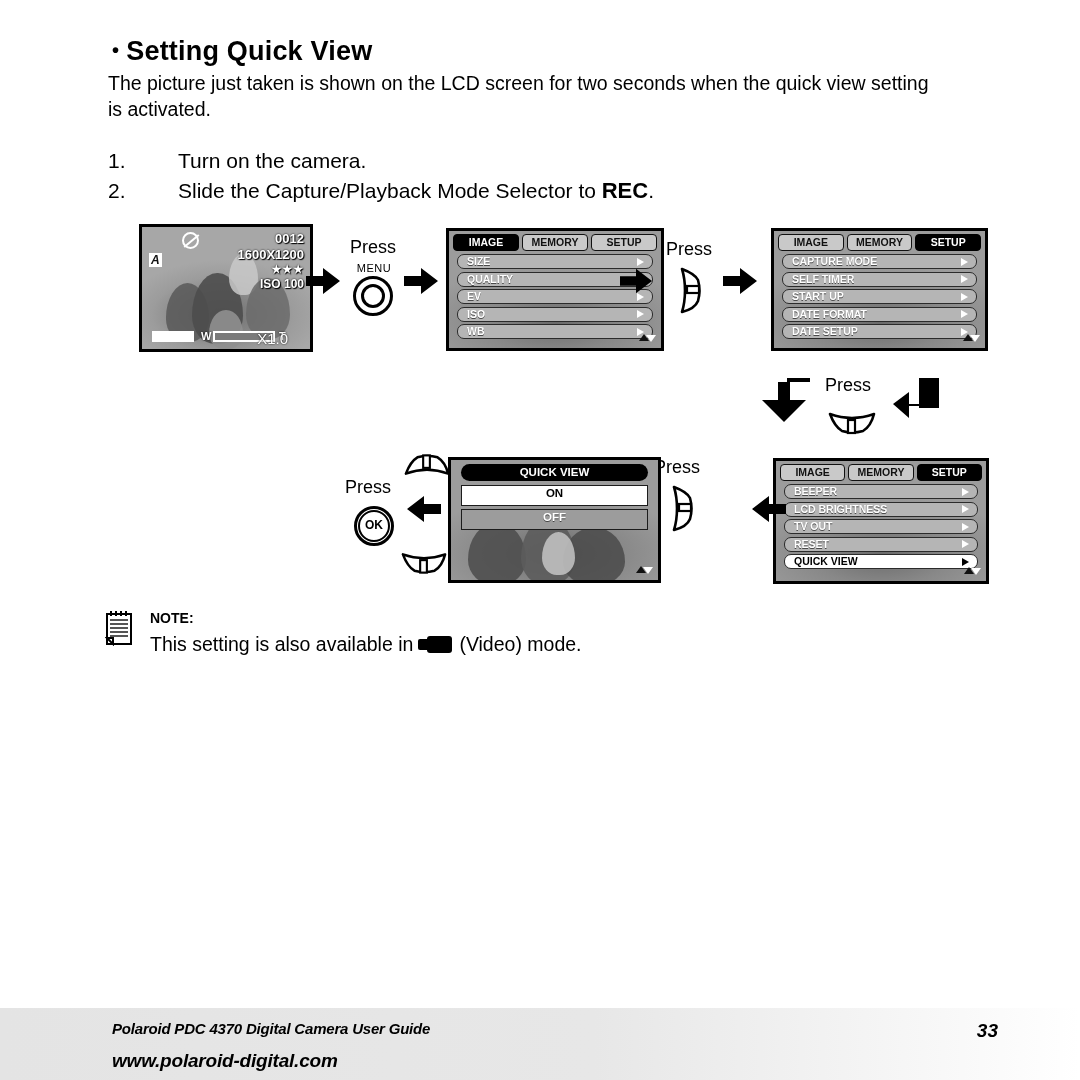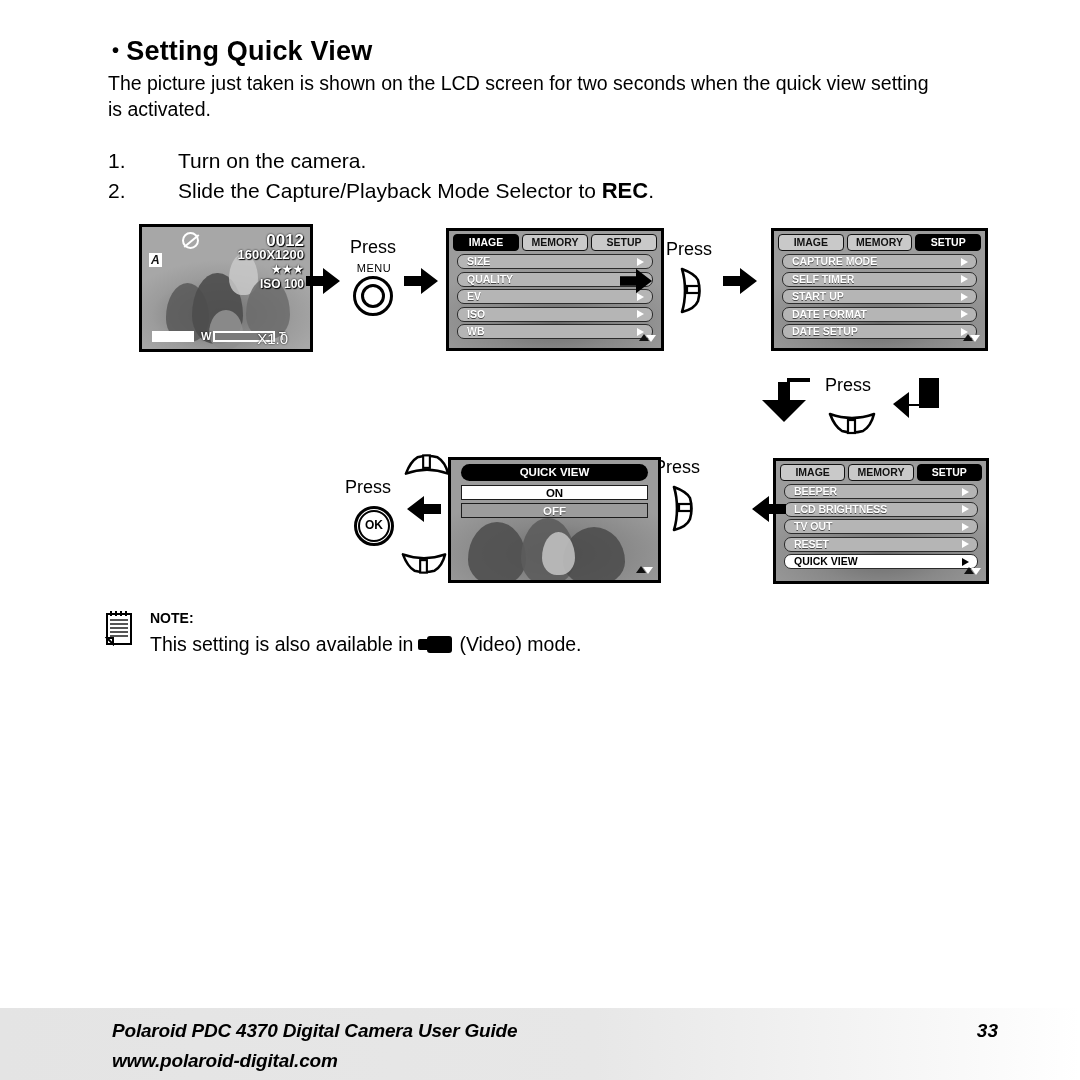--- a/index.html
+++ b/index.html
@@ -119,21 +119,21 @@
     border-left:5px solid transparent;border-right:5px solid transparent;}
 
   
   .qvhead{
     position:absolute;left:10px;right:10px;top:4px;height:17px;
     background:#000;border-radius:9px;color:#fff;font-size:11.5px;
     font-weight:bold;text-align:center;line-height:17px;
   }
   .qvbody{position:absolute;left:10px;right:10px;top:25px;}
   .qvopt{
-    height:15px;margin-bottom:3px;font-size:11.5px;font-weight:bold;
+    height:21px;margin-bottom:3px;font-size:11.5px;font-weight:bold;
     text-align:center;line-height:15px;border:1px solid #1c1c1c;
     box-sizing:border-box;
   }
   .qvopt.on{background:#fff;color:#000;}
   .qvopt.off{background:#9c9c9c;color:#fff;text-shadow:0 1px 0 #444;}
 
   
   .btn-menu{position:absolute;}
   .btn-menu .lbl{
     position:absolute;left:50%;transform:translateX(-50%);top:0;
@@ -172,21 +172,21 @@
   .vidicon .body{position:absolute;right:0;top:0;width:25px;height:17px;
            background:#000;border-radius:3px;}
   .vidicon .lens{position:absolute;left:0;top:3px;width:11px;height:11px;
            background:#000;border-radius:2px 0 0 2px;}
 
   
   .footer{
     position:absolute;left:0;right:0;bottom:0;height:72px;
     background:linear-gradient(to right,#e4e4e4 0%,#e7e7e7 55%,#f4f4f4 80%,#ffffff 100%);
   }
-  .f1{position:absolute;left:112px;top:12px;font-size:19px;font-weight:bold;
+  .f1{position:absolute;left:112px;top:12px;font-size:15px;font-weight:bold;
       font-style:italic;letter-spacing:-.2px;}
   .f2{position:absolute;left:112px;top:42px;font-size:19px;font-weight:bold;
       font-style:italic;letter-spacing:-.2px;text-align:right;}
   .fp{position:absolute;right:82px;top:12px;font-size:19px;font-weight:bold;
       font-style:italic;}
 </style>
 </head>
 <body>
 
 <div class="page">
@@ -212,21 +212,21 @@
     <div class="sky">
       <div class="blob" style="left:14%;top:46%;width:26%;height:48%;background:#585858;opacity:.85;"></div>
       <div class="blob" style="left:30%;top:38%;width:30%;height:58%;background:#4d4d4d;opacity:.9;"></div>
       <div class="blob" style="left:52%;top:22%;width:17%;height:34%;background:#c9c9c9;opacity:.85;"></div>
       <div class="blob" style="left:62%;top:42%;width:26%;height:50%;background:#6b6b6b;opacity:.85;"></div>
       <div class="blob" style="left:40%;top:68%;width:20%;height:32%;background:#8f8f8f;opacity:.9;"></div>
     </div>
     <div class="lcd-osd">
       <span class="flashoff"></span>
       <span class="wbbox">A</span>
-      <span class="osd-r" style="top:4px;font-size:17px;margin-left:14px;">0012</span>
+      <span class="osd-r" style="top:4px;font-size:13px;margin-left:14px;">0012</span>
       <span class="osd-r" style="top:20px;font-size:13px;">1600X1200</span>
       <span class="osd-r" style="top:36px;font-size:11px;letter-spacing:1px;">★★★</span>
       <span class="osd-r" style="top:50px;font-size:12px;">ISO 100</span>
       <div class="botbar">
         <span class="batt"></span>
         <span class="wlab" style="left:53px;">W</span>
         <span class="zoombar" style="left:65px;width:62px;"></span>
         <span class="tlab" style="left:131px;">T</span>
         <span class="zoomx">X1.0</span>
       </div>

